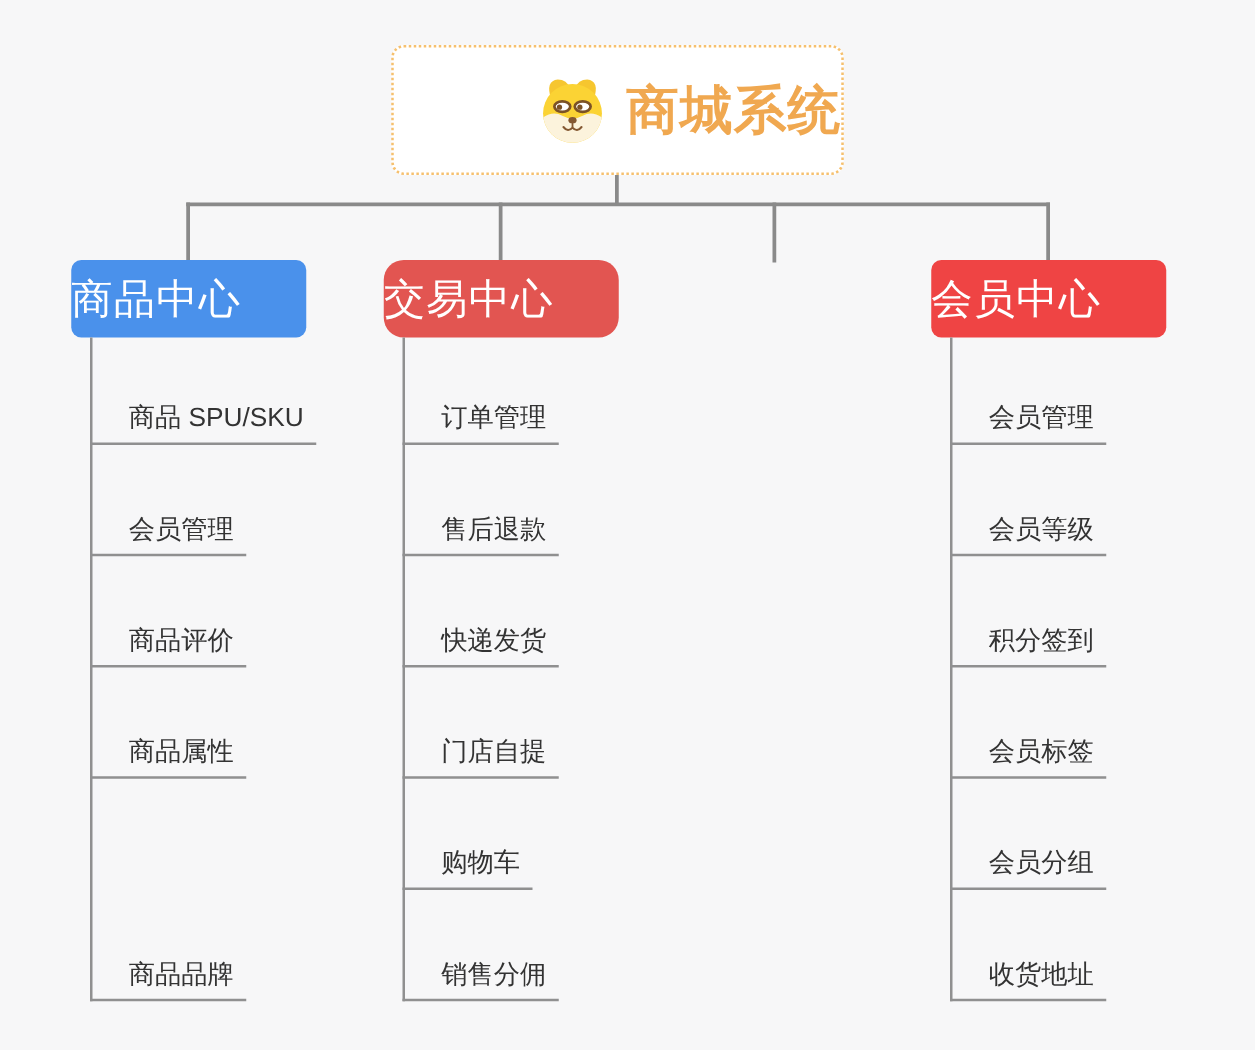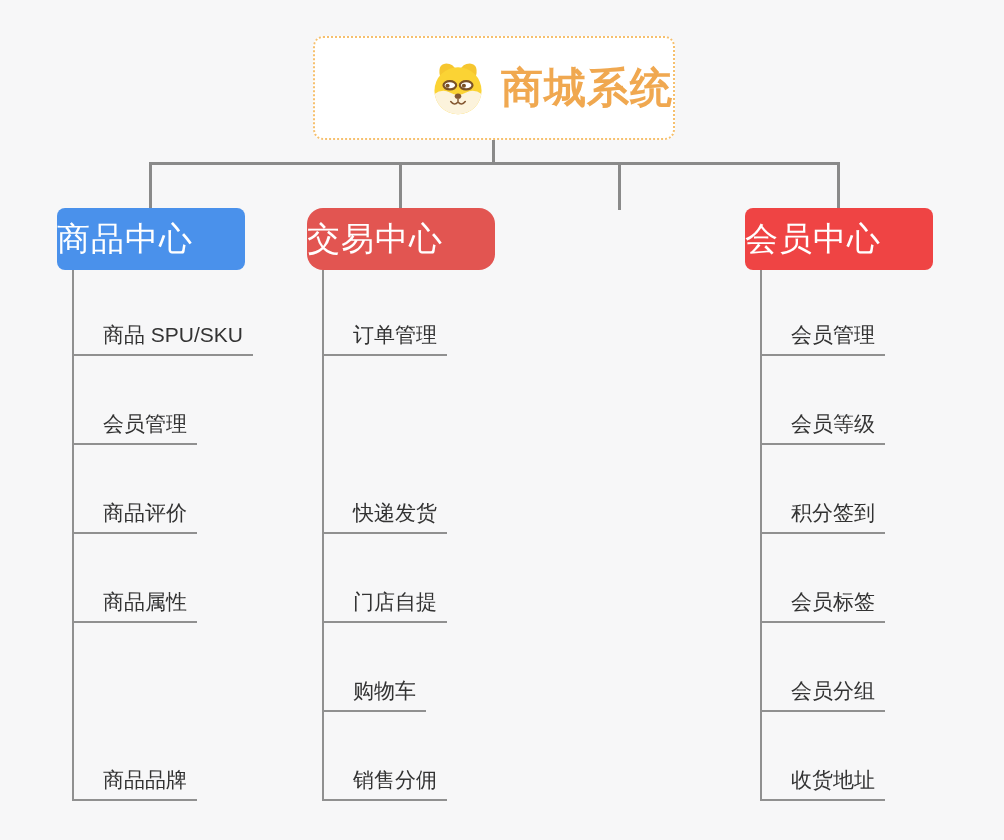--- a/index.html
+++ b/index.html
@@ -117,20 +117,21 @@
     <div class="leaf" style="top:201px">会员管理</div>
     <div class="leaf" style="top:290px">商品评价</div>
     <div class="leaf" style="top:379px">商品属性</div>
     <div class="leaf" style="top:557px">商品品牌</div>
   </div>
 
   <div class="column col-2">
     <div class="branch-header" style="background: rgb(226, 85, 81); border-radius: 16px;">交易中心</div>
     <div class="trunk"></div>
     <div class="leaf" style="top:112px">订单管理</div>
+    <div class="leaf" style="top:201px">售后退款</div>
     <div class="leaf" style="top:290px">快递发货</div>
     <div class="leaf" style="top:379px">门店自提</div>
     <div class="leaf" style="top:468px">购物车</div>
     <div class="leaf" style="top:557px">销售分佣</div>
   </div>
 
 
   <div class="column col-4">
     <div class="branch-header" style="background: #ef4444;">会员中心</div>
     <div class="trunk"></div>

